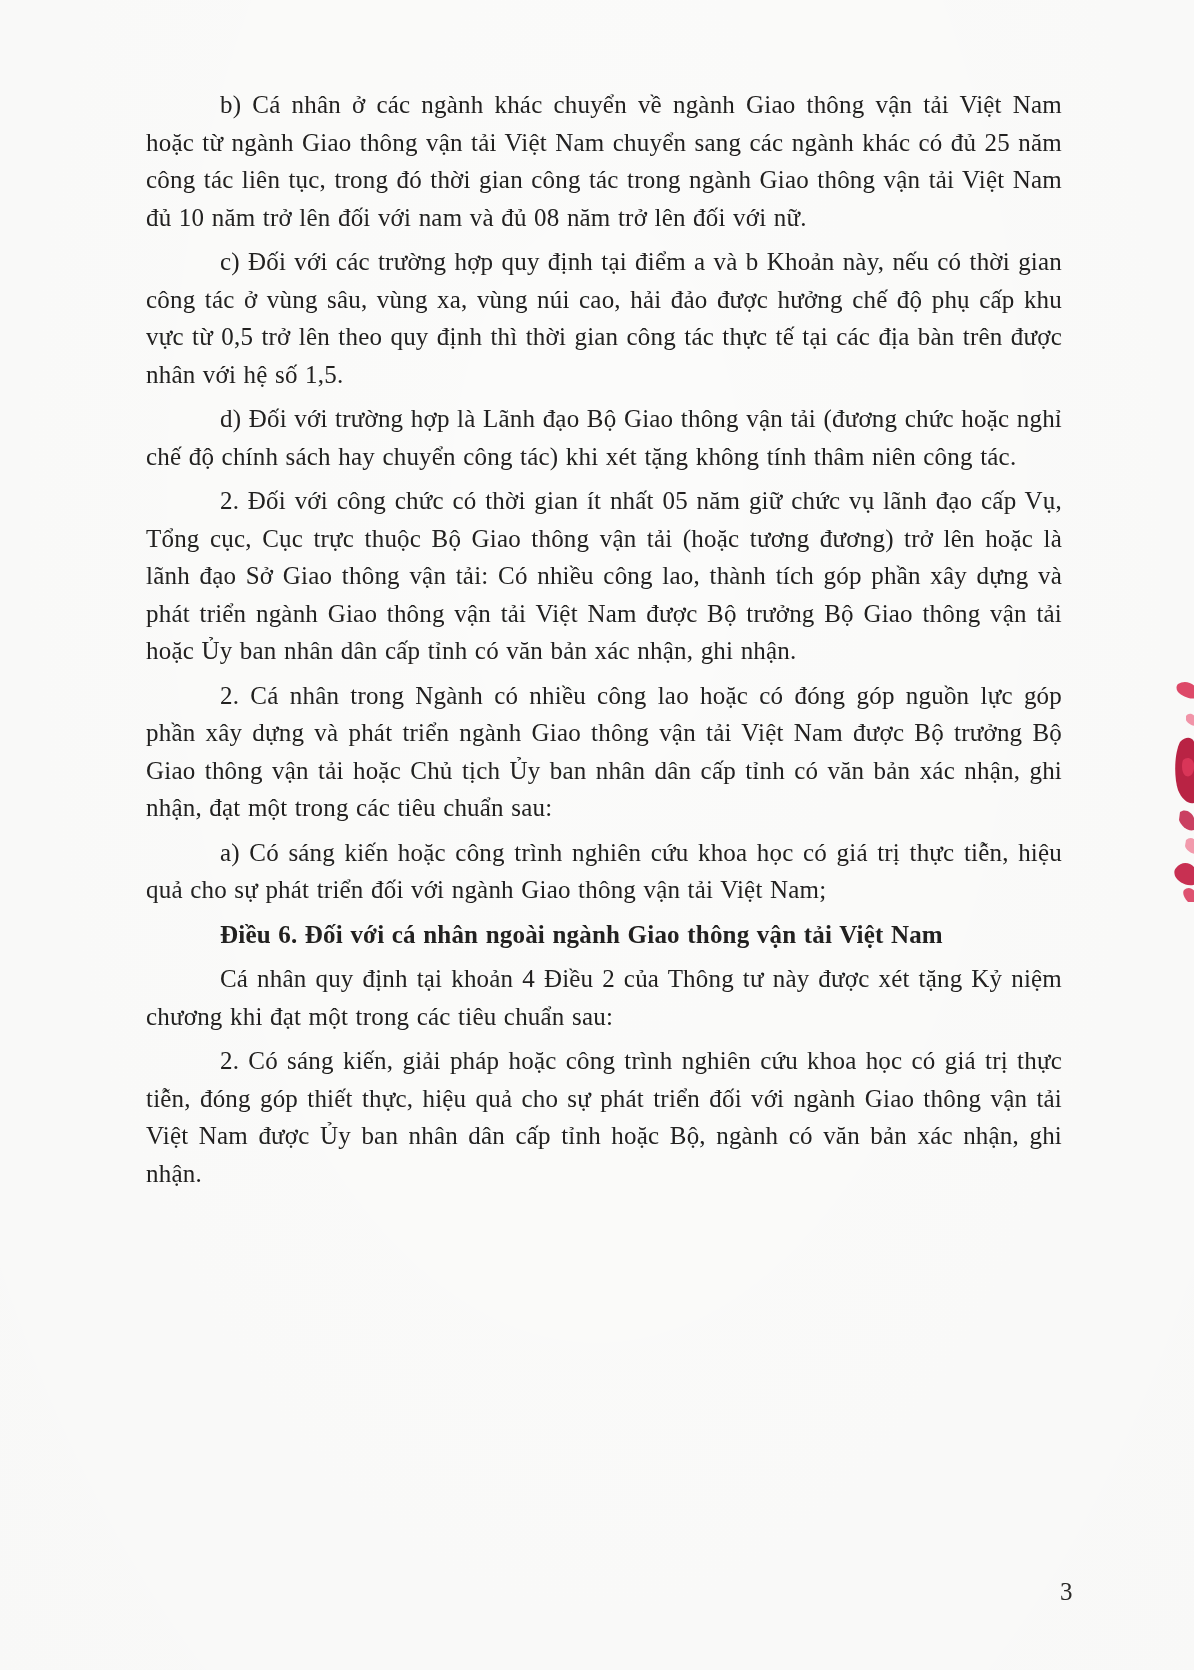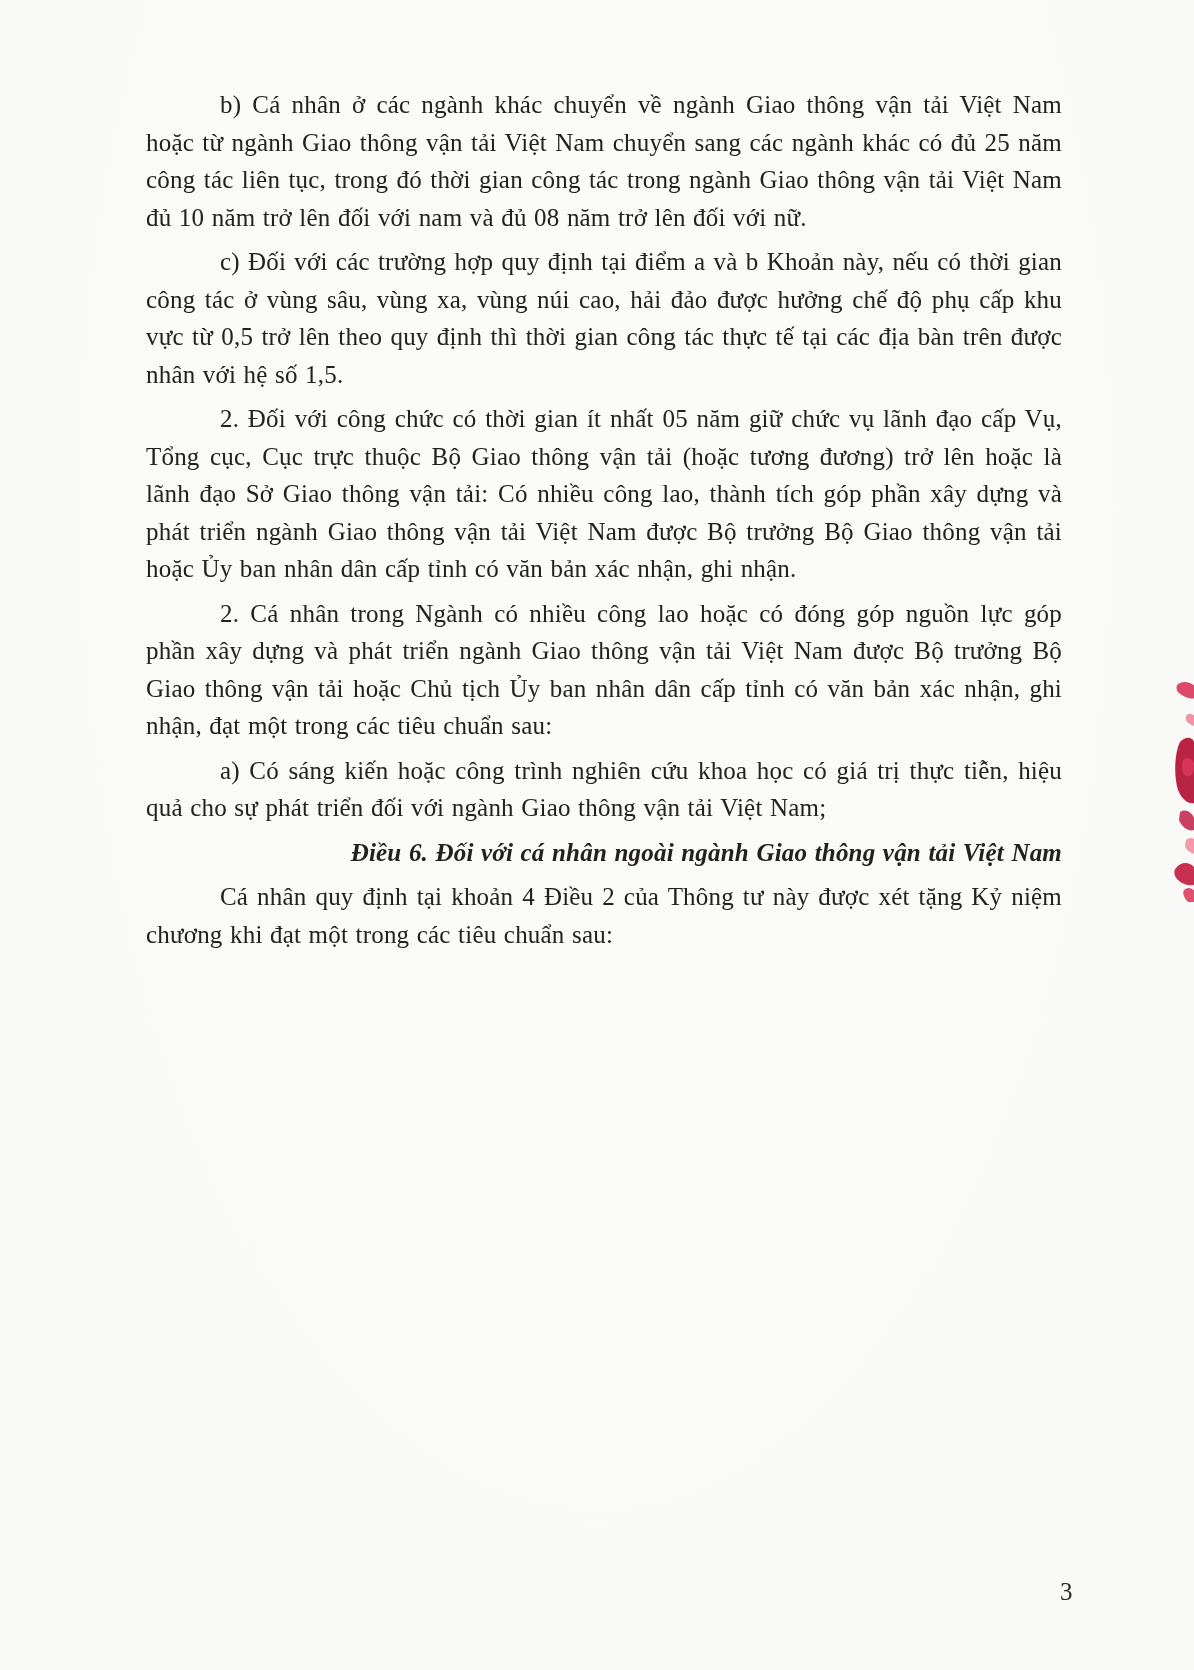--- a/index.html
+++ b/index.html
@@ -32,22 +32,21 @@
     text-align: justify;
     letter-spacing: 0.2px;
   }
   .text-block p {
     margin: 0 0 7px 0;
     text-indent: 74px;
     word-spacing: 1px;
   }
   .text-block p.heading {
     font-weight: bold;
-    text-align: right;
-    font-style: italic;
+    text-align: left;
   }
   .page-number {
     position: absolute;
     left: 1060px;
     top: 1578px;
     font-size: 25px;
     color: #2a2927;
   }
   .stamp-fragment {
     position: absolute;
@@ -61,25 +60,27 @@
   .stamp-fragment svg { display: block; }
 </style>
 </head>
 <body>
 
 <div class="page">
 
   <div class="text-block">
     <p>b) Cá nhân ở các ngành khác chuyển về ngành Giao thông vận tải Việt Nam hoặc từ ngành Giao thông vận tải Việt Nam chuyển sang các ngành khác có đủ 25 năm công tác liên tục, trong đó thời gian công tác trong ngành Giao thông vận tải Việt Nam đủ 10 năm trở lên đối với nam và đủ 08 năm trở lên đối với nữ.</p>
     <p>c) Đối với các trường hợp quy định tại điểm a và b Khoản này, nếu có thời gian công tác ở vùng sâu, vùng xa, vùng núi cao, hải đảo được hưởng chế độ phụ cấp khu vực từ 0,5 trở lên theo quy định thì thời gian công tác thực tế tại các địa bàn trên được nhân với hệ số 1,5.</p>
+    <p>d) Đối với trường hợp là Lãnh đạo Bộ Giao thông vận tải (đương chức hoặc nghỉ chế độ chính sách hay chuyển công tác) khi xét tặng không tính thâm niên công tác.</p>
     <p>2. Đối với công chức có thời gian ít nhất 05 năm giữ chức vụ lãnh đạo cấp Vụ, Tổng cục, Cục trực thuộc Bộ Giao thông vận tải (hoặc tương đương) trở lên hoặc là lãnh đạo Sở Giao thông vận tải: Có nhiều công lao, thành tích góp phần xây dựng và phát triển ngành Giao thông vận tải Việt Nam được Bộ trưởng Bộ Giao thông vận tải hoặc Ủy ban nhân dân cấp tỉnh có văn bản xác nhận, ghi nhận.</p>
     <p>2. Cá nhân trong Ngành có nhiều công lao hoặc có đóng góp nguồn lực góp phần xây dựng và phát triển ngành Giao thông vận tải Việt Nam được Bộ trưởng Bộ Giao thông vận tải hoặc Chủ tịch Ủy ban nhân dân cấp tỉnh có văn bản xác nhận, ghi nhận, đạt một trong các tiêu chuẩn sau:</p>
     <p>a) Có sáng kiến hoặc công trình nghiên cứu khoa học có giá trị thực tiễn, hiệu quả cho sự phát triển đối với ngành Giao thông vận tải Việt Nam;</p>
     <p class="heading">Điều 6. Đối với cá nhân ngoài ngành Giao thông vận tải Việt Nam</p>
     <p>Cá nhân quy định tại khoản 4 Điều 2 của Thông tư này được xét tặng Kỷ niệm chương khi đạt một trong các tiêu chuẩn sau:</p>
+    <p>2. Có sáng kiến, giải pháp hoặc công trình nghiên cứu khoa học có giá trị thực tiễn, đóng góp thiết thực, hiệu quả cho sự phát triển đối với ngành Giao thông vận tải Việt Nam được Ủy ban nhân dân cấp tỉnh hoặc Bộ, ngành có văn bản xác nhận, ghi nhận.</p>
   </div>
 
   <div class="page-number">3</div>
 
   <div class="stamp-fragment">
     <svg width="44" height="230" viewBox="0 0 44 230" xmlns="http://www.w3.org/2000/svg">
       <g>
         <path d="M28,12 C34,8 42,10 46,16 L46,26 C40,28 32,24 28,20 C26,17 26,14 28,12 Z" fill="#d93558" opacity="0.9"></path>
         <path d="M36,44 C39,40 44,42 46,46 L46,54 C42,54 37,51 36,48 Z" fill="#ef7a93" opacity="0.8"></path>
         <path d="M30,70 C38,62 46,66 46,78 L46,130 C40,134 32,128 28,118 C24,106 24,82 30,70 Z" fill="#b5173a" opacity="0.95"></path>

